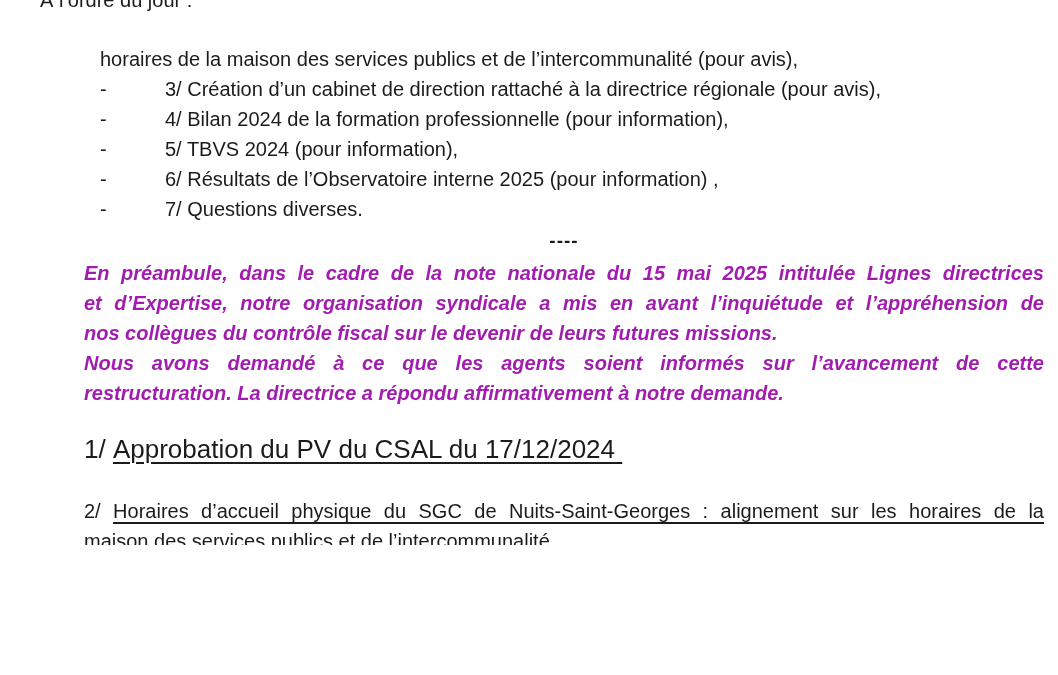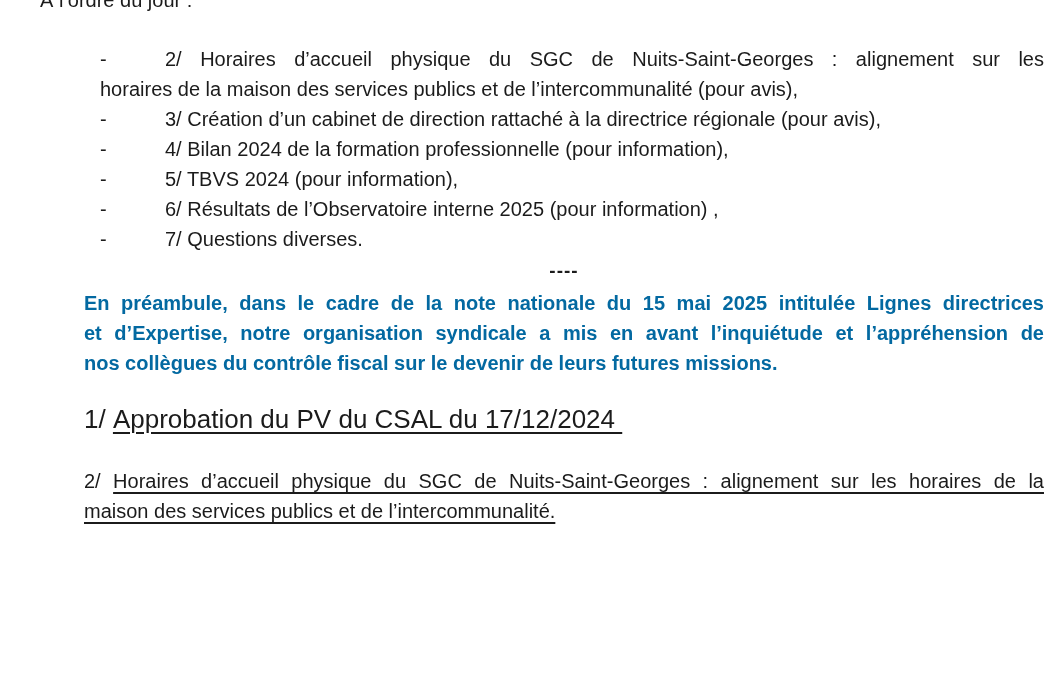--- a/index.html
+++ b/index.html
@@ -13,50 +13,53 @@
     box-sizing:border-box;
     padding-left:84px;
     padding-right:14px;
   }
   .line{height:30px;line-height:30px;font-size:20px;white-space:pre;}
   .justify{text-align:justify;text-align-last:justify;white-space:normal;}
   .clipped{position:absolute;top:-15px;left:40px;height:30px;line-height:30px;font-size:20px;}
   .agenda-line{margin-left:16px;}
   .bullet{display:inline-block;width:65px;}
   .separator{margin-top:2px;text-align:center;font-weight:600;font-size:19px;letter-spacing:1px;}
-  .preamble{margin-top:2px;color:#0369a1;font-weight:bold;}
+  .preamble{margin-top:2px;color:#a21caf;font-weight:bold;font-style:italic;}
   .h1line{margin-top:24px;height:34px;line-height:34px;font-size:26px;}
   .u{text-decoration:underline;text-decoration-thickness:2px;text-underline-offset:4px;}
   .body-line{margin-top:4px;}
   .sec2{margin-top:30px;}
 </style>
 </head>
 <body>
 
 <div class="page">
 
   <div class="clipped">À l’ordre du jour :</div>
 
   <div style="margin-top:44px;">
-    <div class="line agenda-line justify"><span class="bullet">-</span><span>2/ Horaires d’accueil physique du SGC de Nuits-Saint-Georges : alignement sur les</span></div>
     <div class="line agenda-line">horaires de la maison des services publics et de l’intercommunalité (pour avis),</div>
     <div class="line agenda-line"><span class="bullet">-</span><span>3/ Création d’un cabinet de direction rattaché à la directrice régionale (pour avis),</span></div>
     <div class="line agenda-line"><span class="bullet">-</span><span>4/ Bilan 2024 de la formation professionnelle (pour information),</span></div>
     <div class="line agenda-line"><span class="bullet">-</span><span>5/ TBVS 2024 (pour information),</span></div>
     <div class="line agenda-line"><span class="bullet">-</span><span>6/ Résultats de l’Observatoire interne 2025 (pour information) ,</span></div>
     <div class="line agenda-line"><span class="bullet">-</span><span>7/ Questions diverses.</span></div>
   </div>
 
   <div class="line separator">----</div>
 
   <div class="preamble">
     <div class="line justify">En préambule, dans le cadre de la note nationale du 15 mai 2025 intitulée Lignes directrices</div>
     <div class="line justify">et d’Expertise, notre organisation syndicale a mis en avant l’inquiétude et l’appréhension de</div>
     <div class="line">nos collègues du contrôle fiscal sur le devenir de leurs futures missions.</div>
   </div>
+  <div class="preamble" style="margin-top:0;">
+    <div class="line justify">Nous avons demandé à ce que les agents soient informés sur l’avancement de cette</div>
+    <div class="line">restructuration. La directrice a répondu affirmativement à notre demande.</div>
+  </div>
 
   <div class="h1line"><span>1/&nbsp;</span><span class="u">Approbation du PV du CSAL du 17/12/2024&nbsp;</span></div>
 
   <div class="sec2">
     <div class="line justify"><span>2/&nbsp;</span><span class="u">Horaires d’accueil physique du SGC de Nuits-Saint-Georges : alignement sur les horaires de la</span></div>
     <div class="line"><span class="u">maison des services publics et de l’intercommunalité.</span></div>
   </div>
 
 </div>
 

